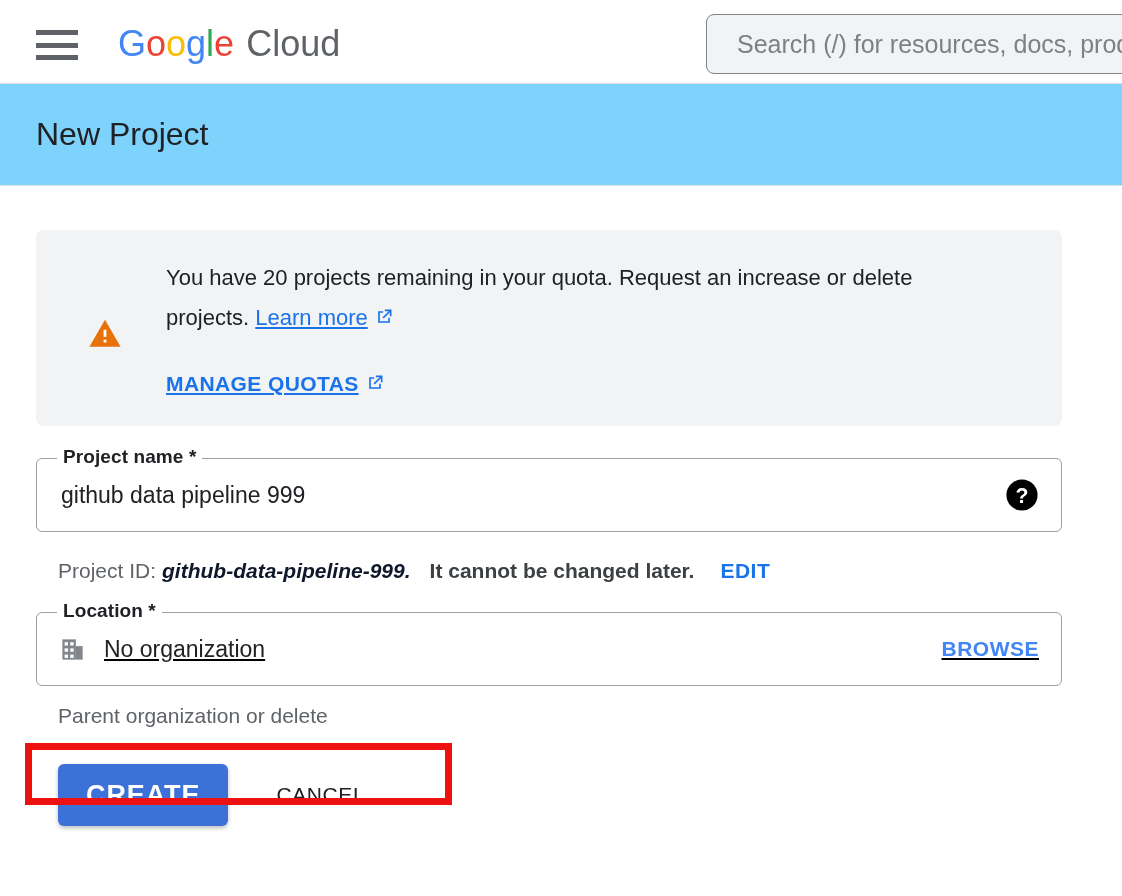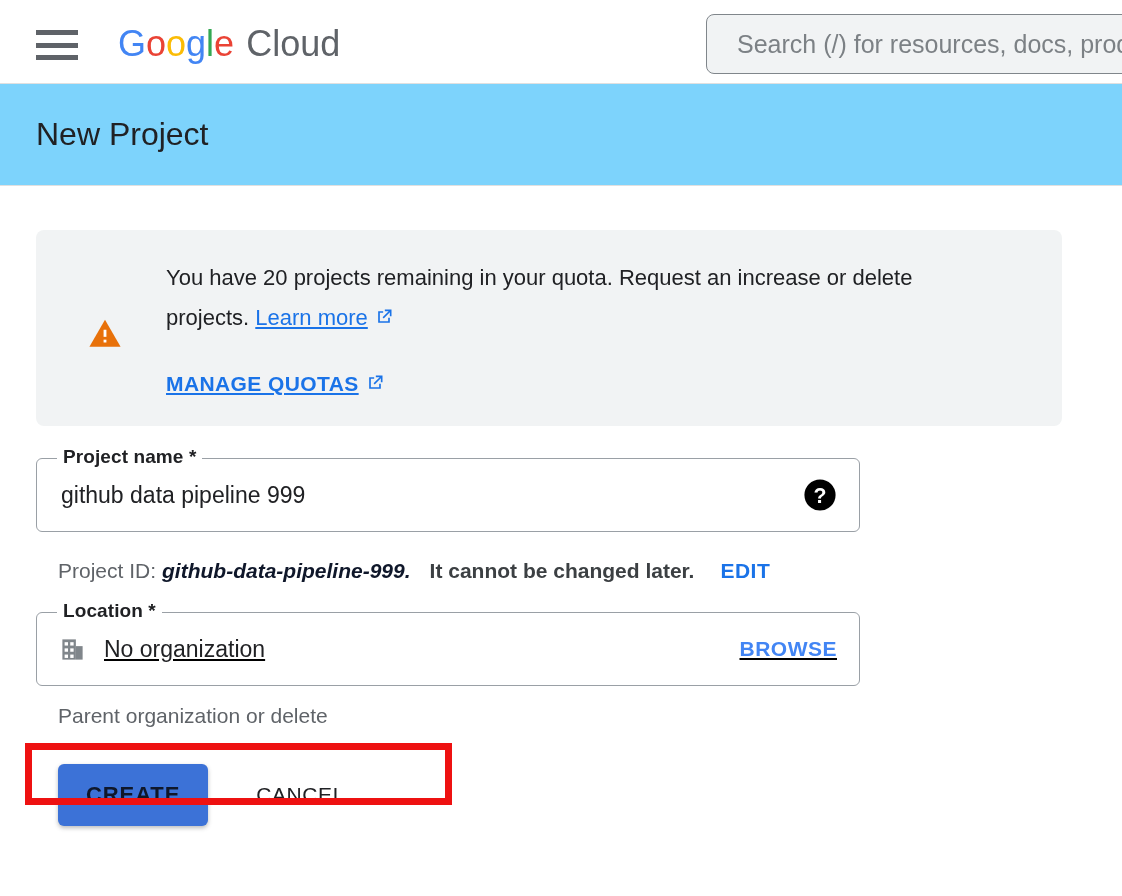--- a/index.html
+++ b/index.html
@@ -145,21 +145,21 @@
     letter-spacing: 0.4px;
     color: #1a73e8;
     text-decoration: underline;
     cursor: pointer;
     display: inline-block;
   }
 
   
   .field {
     position: relative;
-    width: 824px;
+    width: 1026px;
     height: 74px;
     border: 1px solid #9aa0a6;
     border-radius: 6px;
     display: flex;
     align-items: center;
     padding: 0 22px;
     background: #fff;
   }
   .field-legend {
     position: absolute;
@@ -224,22 +224,22 @@
 
   
   #actions {
     margin-top: 36px;
     display: flex;
     align-items: center;
     padding-left: 22px;
   }
   #create-button {
     background: #3c72d7;
-    color: #0f172a;
-    font-size: 22px;
+    color: #ffffff;
+    font-size: 27px;
     font-weight: 700;
     letter-spacing: 0.9px;
     border: 0;
     border-radius: 6px;
     padding: 0 28px;
     height: 62px;
     cursor: pointer;
     font-family: "Liberation Sans", sans-serif;
     box-shadow: 0 2px 4px rgba(60,64,67,0.35);
   }

